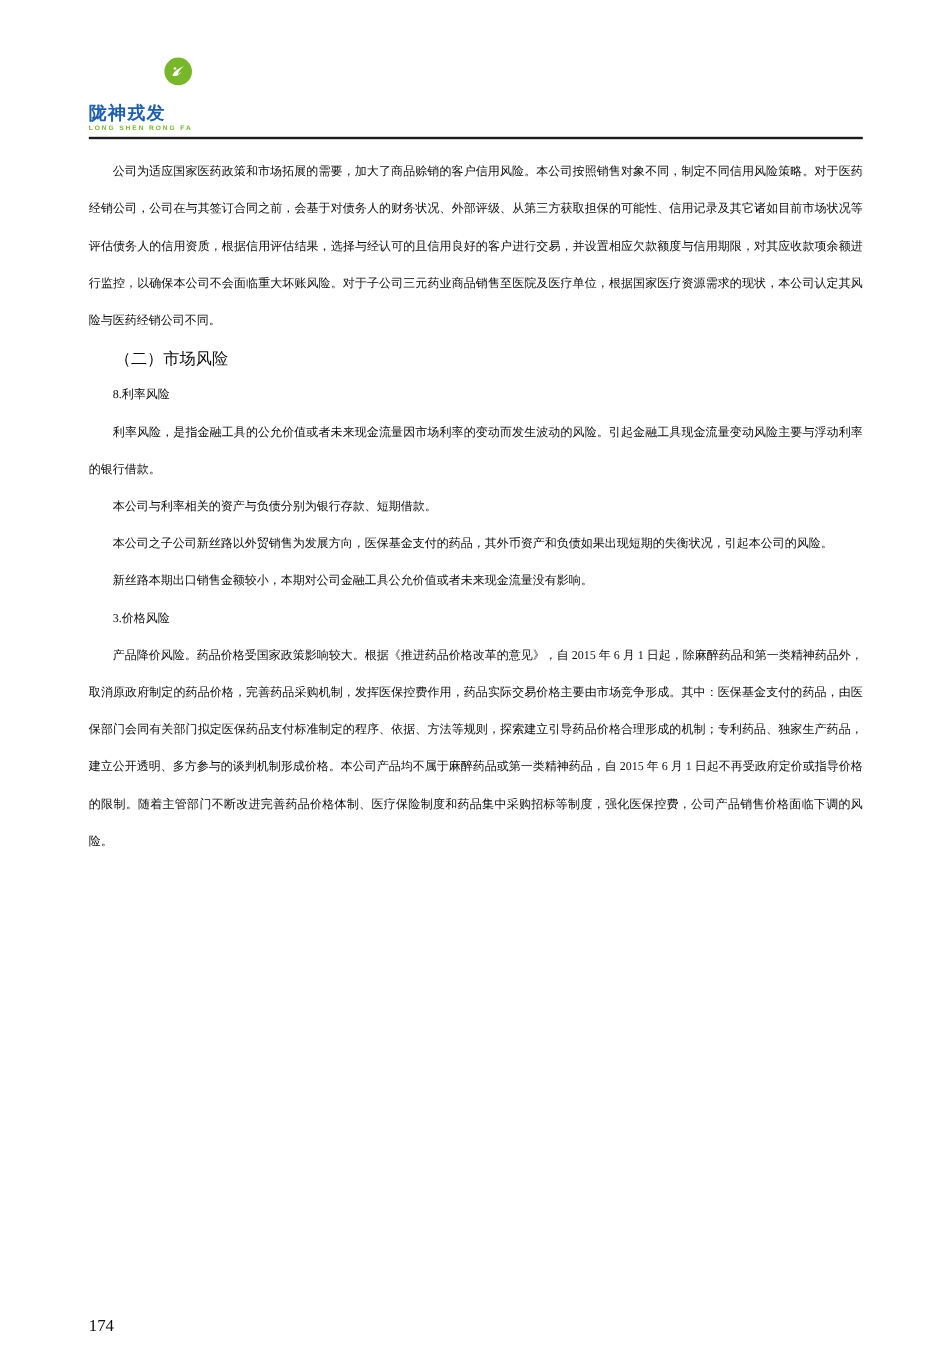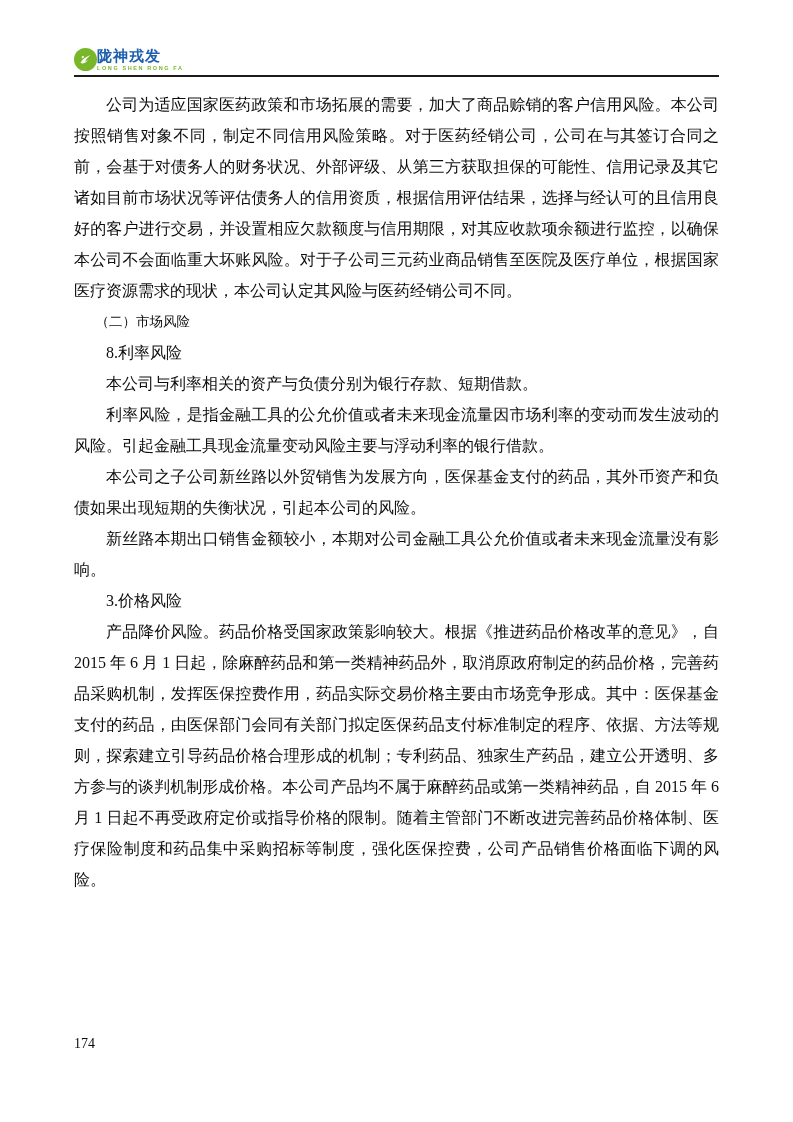--- a/index.html
+++ b/index.html
@@ -32,22 +32,23 @@
   }
   .header-title {
     font-size: 14.5px;
     font-weight: bold;
     letter-spacing: 0.3px;
     white-space: nowrap;
   }
   .logo {
     display: flex;
     align-items: flex-end;
-    gap: 0;
+    gap: 16px;
     padding-bottom: 1px;
+    flex-direction: column;
   }
   .logo-circle {
     width: 23px;
     height: 23px;
     border-radius: 50%;
     flex: 0 0 auto;
     display: flex;
     align-items: center;
     justify-content: center;
   }
@@ -69,39 +70,39 @@
     font-weight: bold;
     letter-spacing: 1.6px;
     margin-top: 2.5px;
     white-space: nowrap;
   }
   
   .content {
     padding-top: 12px;
   }
   .para {
-    font-size: 16px;
+    font-size: 10px;
     line-height: 31px;
     text-align: justify;
     text-indent: 2em;
     margin: 0;
   }
   .heading {
     font-family: "Liberation Sans", "DejaVu Sans", sans-serif;
     font-weight: normal;
     font-size: 13.5px;
     line-height: 31px;
     text-indent: 1.6em;
     margin: 0;
   }
   
   .footer-pagenum {
     position: absolute;
     left: 74px;
-    top: 1034px;
+    top: 1096px;
     font-size: 14px;
     line-height: 20px;
   }
 </style>
 </head>
 <body>
 
 <div class="page">
 
   <div class="header">
@@ -116,22 +117,22 @@
         <span class="logo-name" style="color:#1d5fae;">陇神戎发</span>
         <span class="logo-sub" style="color:#77b729;">LONG SHEN RONG FA</span>
       </span>
     </div>
   </div>
 
   <div class="content">
     <p class="para">公司为适应国家医药政策和市场拓展的需要，加大了商品赊销的客户信用风险。本公司按照销售对象不同，制定不同信用风险策略。对于医药经销公司，公司在与其签订合同之前，会基于对债务人的财务状况、外部评级、从第三方获取担保的可能性、信用记录及其它诸如目前市场状况等评估债务人的信用资质，根据信用评估结果，选择与经认可的且信用良好的客户进行交易，并设置相应欠款额度与信用期限，对其应收款项余额进行监控，以确保本公司不会面临重大坏账风险。对于子公司三元药业商品销售至医院及医疗单位，根据国家医疗资源需求的现状，本公司认定其风险与医药经销公司不同。</p>
     <p class="heading">（二）市场风险</p>
     <p class="para">8.利率风险</p>
+    <p class="para">利率风险，是指金融工具的公允价值或者未来现金流量因市场利率的变动而发生波动的风险。引起金融工具现金流量变动风险主要与浮动利率的银行借款。</p>
     <p class="para">本公司与利率相关的资产与负债分别为银行存款、短期借款。</p>
-    <p class="para">利率风险，是指金融工具的公允价值或者未来现金流量因市场利率的变动而发生波动的风险。引起金融工具现金流量变动风险主要与浮动利率的银行借款。</p>
     <p class="para">本公司之子公司新丝路以外贸销售为发展方向，医保基金支付的药品，其外币资产和负债如果出现短期的失衡状况，引起本公司的风险。</p>
     <p class="para">新丝路本期出口销售金额较小，本期对公司金融工具公允价值或者未来现金流量没有影响。</p>
     <p class="para">3.价格风险</p>
     <p class="para">产品降价风险。药品价格受国家政策影响较大。根据《推进药品价格改革的意见》，自 2015 年 6 月 1 日起，除麻醉药品和第一类精神药品外，取消原政府制定的药品价格，完善药品采购机制，发挥医保控费作用，药品实际交易价格主要由市场竞争形成。其中：医保基金支付的药品，由医保部门会同有关部门拟定医保药品支付标准制定的程序、依据、方法等规则，探索建立引导药品价格合理形成的机制；专利药品、独家生产药品，建立公开透明、多方参与的谈判机制形成价格。本公司产品均不属于麻醉药品或第一类精神药品，自 2015 年 6 月 1 日起不再受政府定价或指导价格的限制。随着主管部门不断改进完善药品价格体制、医疗保险制度和药品集中采购招标等制度，强化医保控费，公司产品销售价格面临下调的风险。</p>
   </div>
 
 </div>
 
 <div class="footer-pagenum">174</div>
 

